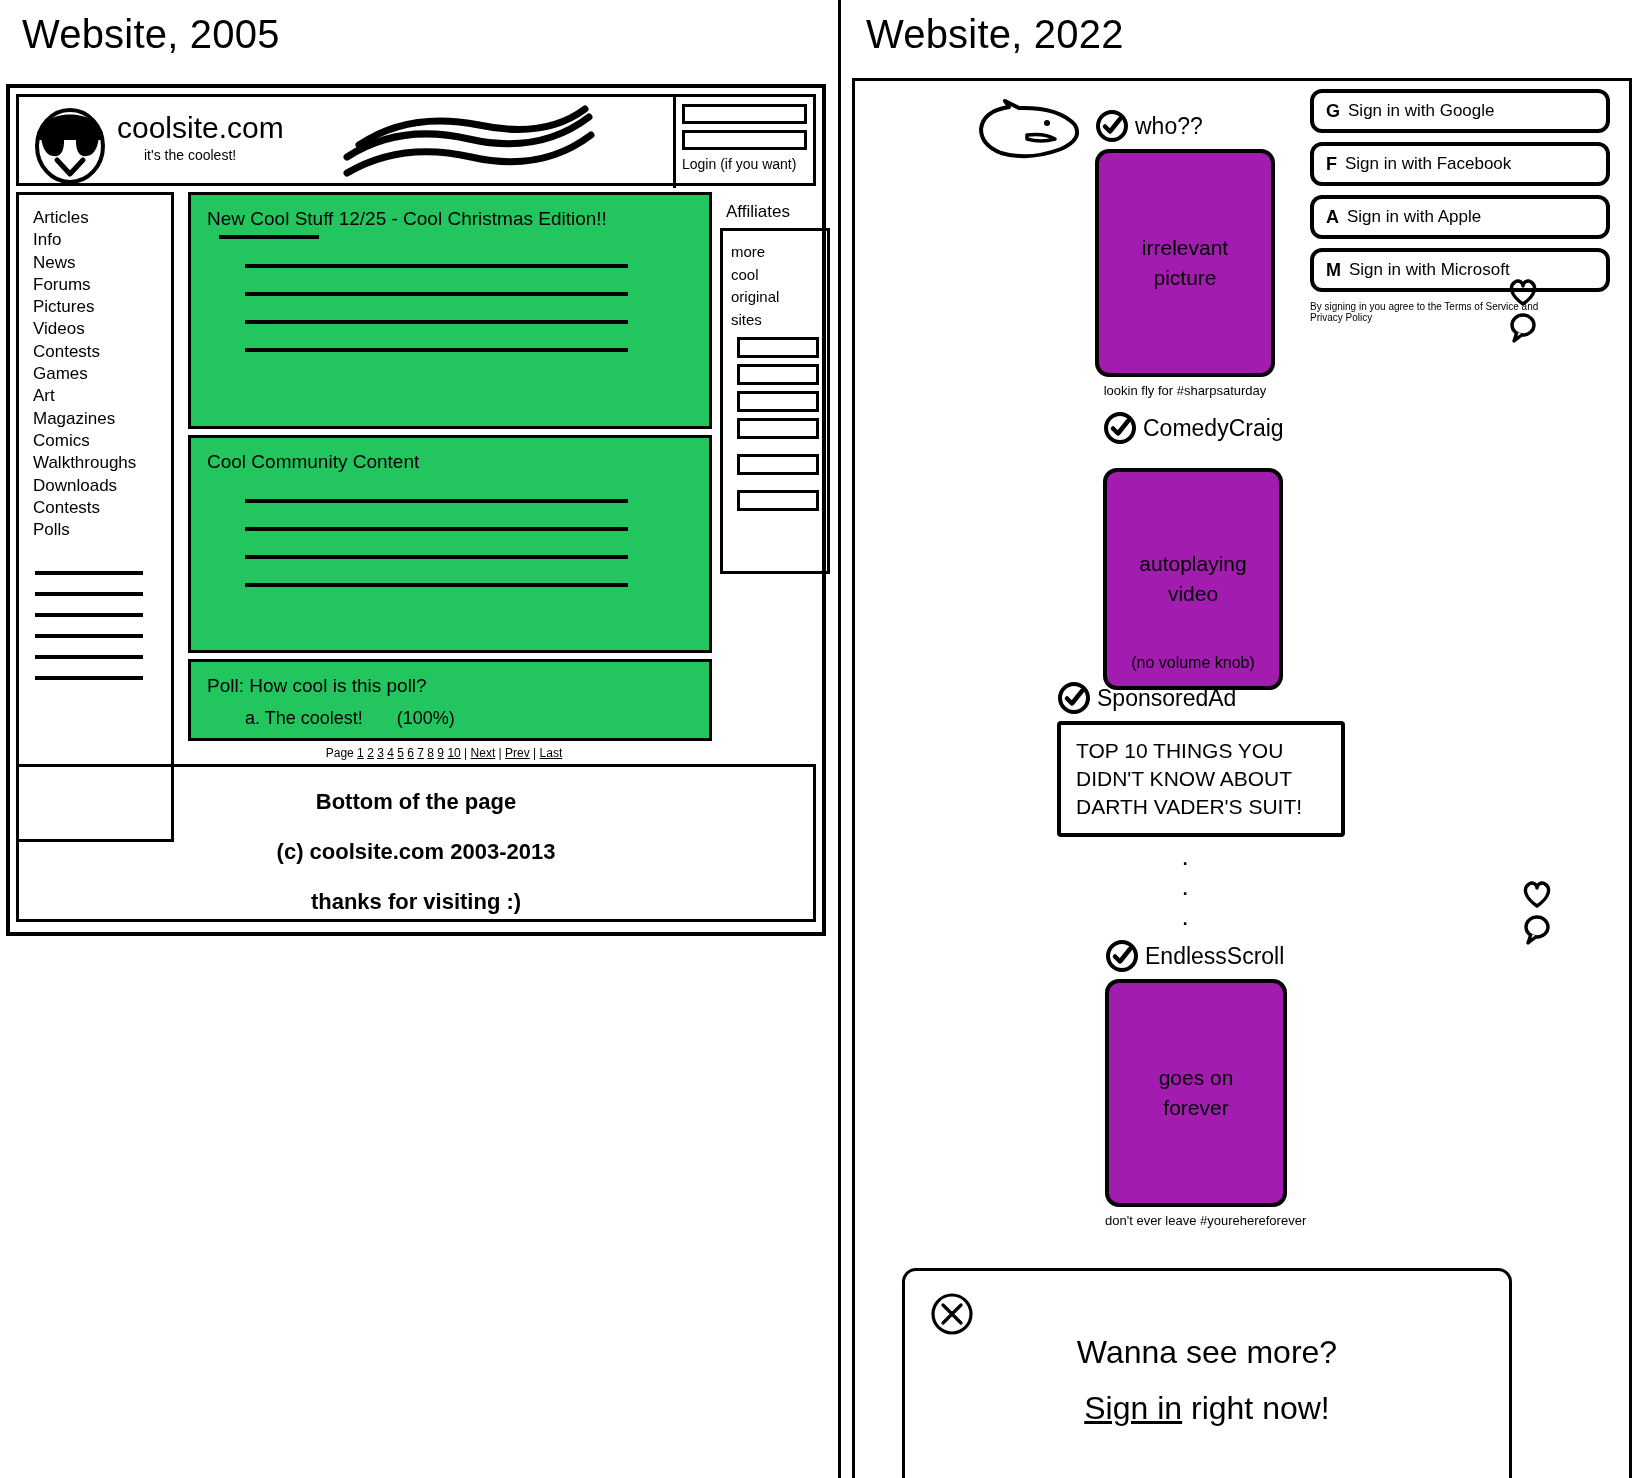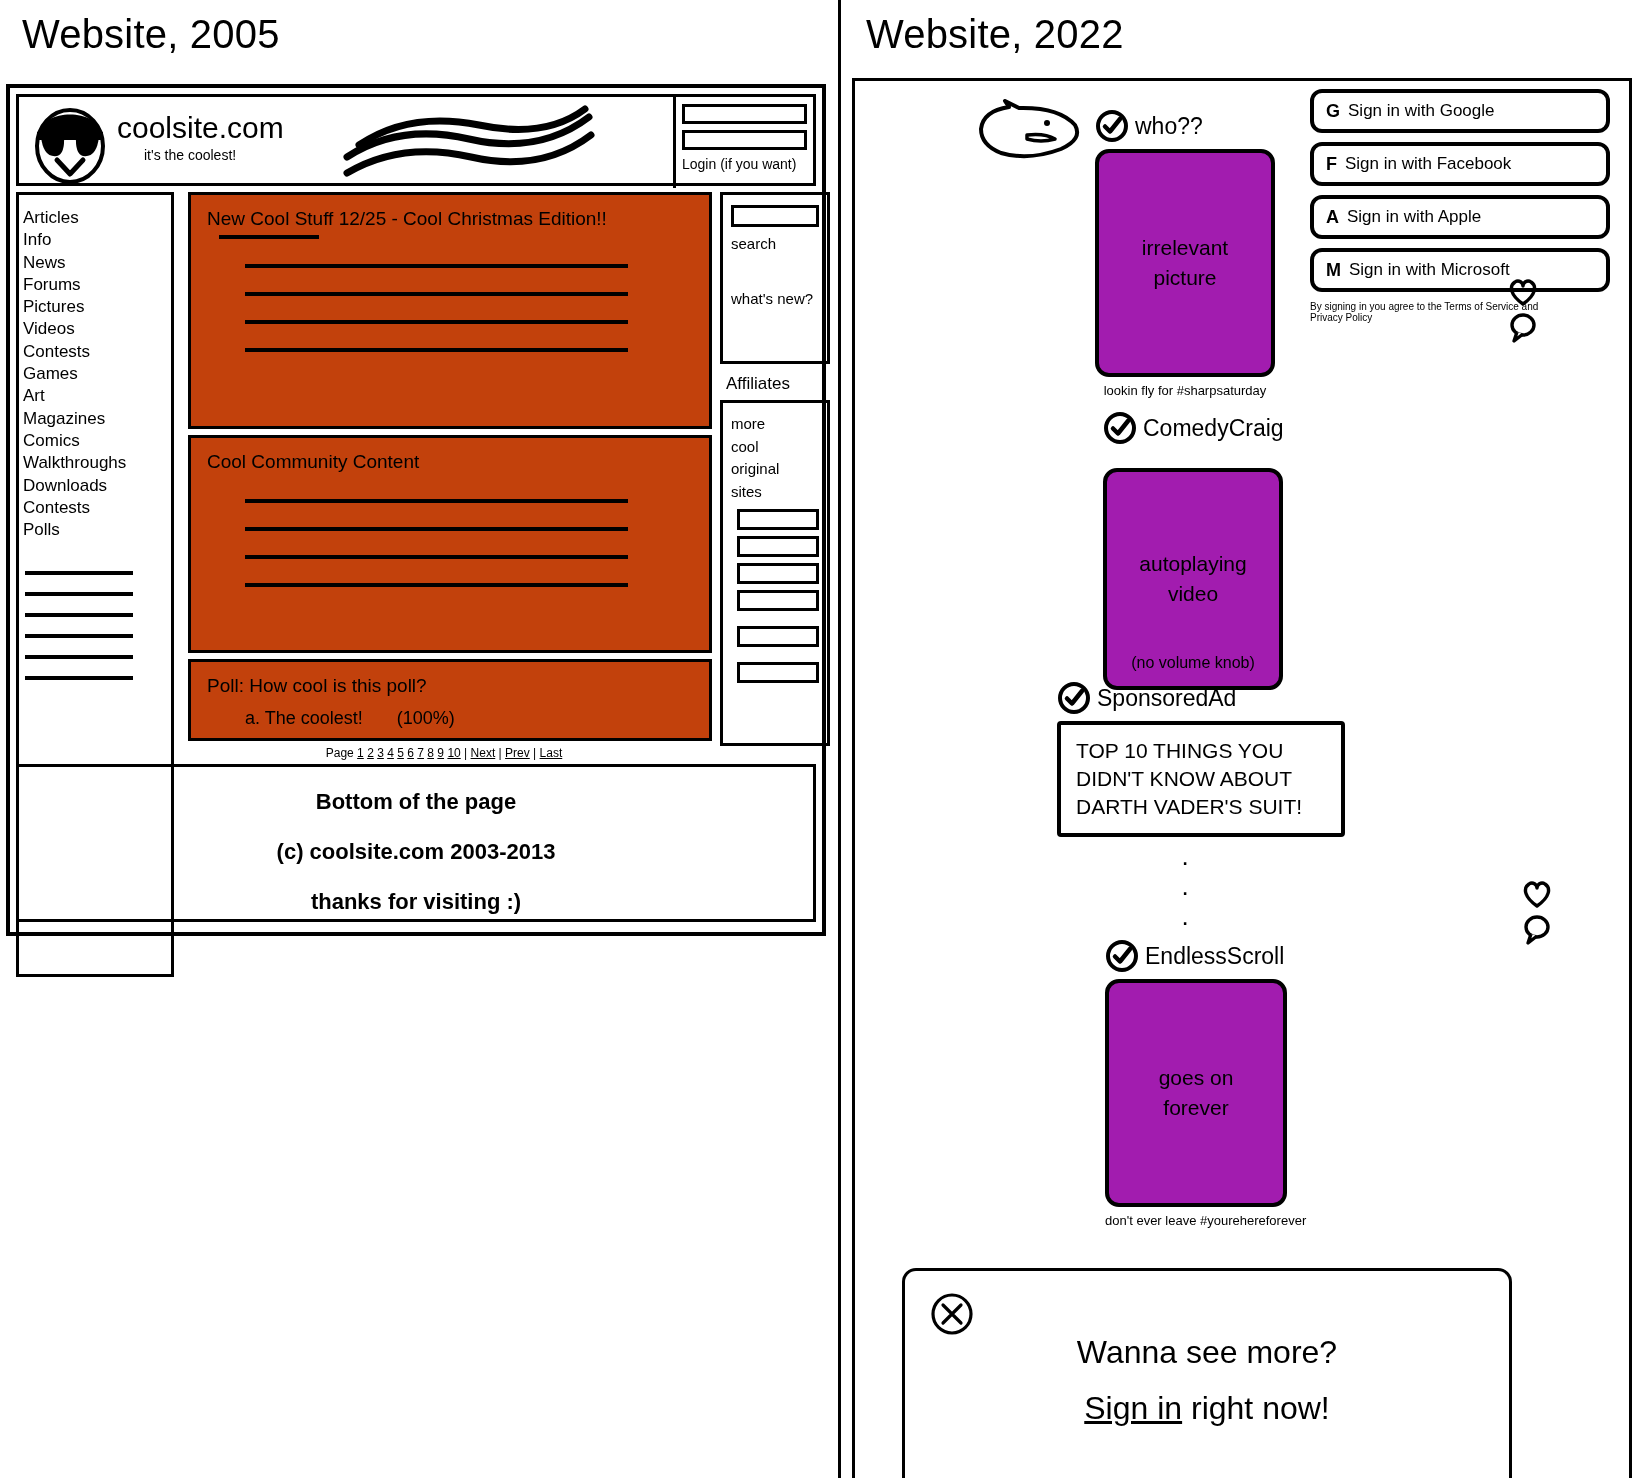--- a/index.html
+++ b/index.html
@@ -27,30 +27,30 @@
   .swoosh{position:absolute;left:320px;top:6px;width:280px;height:80px;}
   #loginbox{
     position:absolute;right:0;top:-1px;width:140px;height:92px;
     border-left:3px solid #000;box-sizing:border-box;padding:8px 6px 0 6px;
   }
   .loginfield{height:20px;border:3px solid #000;margin-bottom:6px;box-sizing:border-box;}
   .loginlabel{font-size:14px;margin-top:4px;}
 
   #body2005{position:absolute;left:6px;top:104px;right:6px;height:650px;}
   #navcol{
-    position:absolute;left:0;top:0;width:158px;height:785px;
-    border:3px solid #000;box-sizing:border-box;padding:12px 0 0 4px;
+    position:absolute;left:0;top:0;width:158px;height:650px;
+    border:3px solid #000;box-sizing:border-box;padding:12px 0 0 14px;
   }
   #navcol li{list-style:none;font-size:17px;line-height:22.3px;}
   #navcol ul{margin:0;padding:0;}
   .navrule{width:108px;height:4px;background:#000;margin:17px 0 0 2px;}
   .navrule.first{margin-top:30px;}
 
   #maincol{position:absolute;left:172px;top:0;width:524px;}
-  .mainbox{border:3px solid #000;box-sizing:border-box;background:#c2410c;padding:12px 16px;}
+  .mainbox{border:3px solid #000;box-sizing:border-box;background:#22c55e;padding:12px 16px;}
   #box-news{height:237px;}
   #box-comm{height:218px;margin-top:6px;}
   #box-poll{height:82px;margin-top:6px;}
   .boxhead{font-size:19px;line-height:24px;}
   .underscore{width:100px;height:4px;background:#000;margin:4px 0 0 12px;}
   .textline{height:4px;background:#000;margin:25px 0 0 38px;width:383px;}
   .textline.c{margin-top:24px;}
   .polloption{font-size:18px;margin:10px 0 0 38px;}
   .polloption .pct{margin-left:34px;}
 
@@ -223,25 +223,20 @@
       <div class="mainbox" id="box-poll">
         <div class="boxhead">Poll: How cool is this poll?</div>
         <div class="polloption">
           <span>a. The coolest!</span><span class="pct">(100%)</span>
         </div>
       </div>
 
     </div>
 
     <div id="rightcol">
-      <div id="searchbox">
-        <div class="searchinput"></div>
-        <div class="sidelabel">search</div>
-        <div class="sidelabel sp">what's new?</div>
-      </div>
       <div id="affTitle">Affiliates</div>
       <div id="affbox">
         <div class="w">more</div>
         <div class="w">cool</div>
         <div class="w">original</div>
         <div class="w">sites</div>
         <div class="affbtn"></div>
         <div class="affbtn"></div>
         <div class="affbtn"></div>
         <div class="affbtn"></div>

